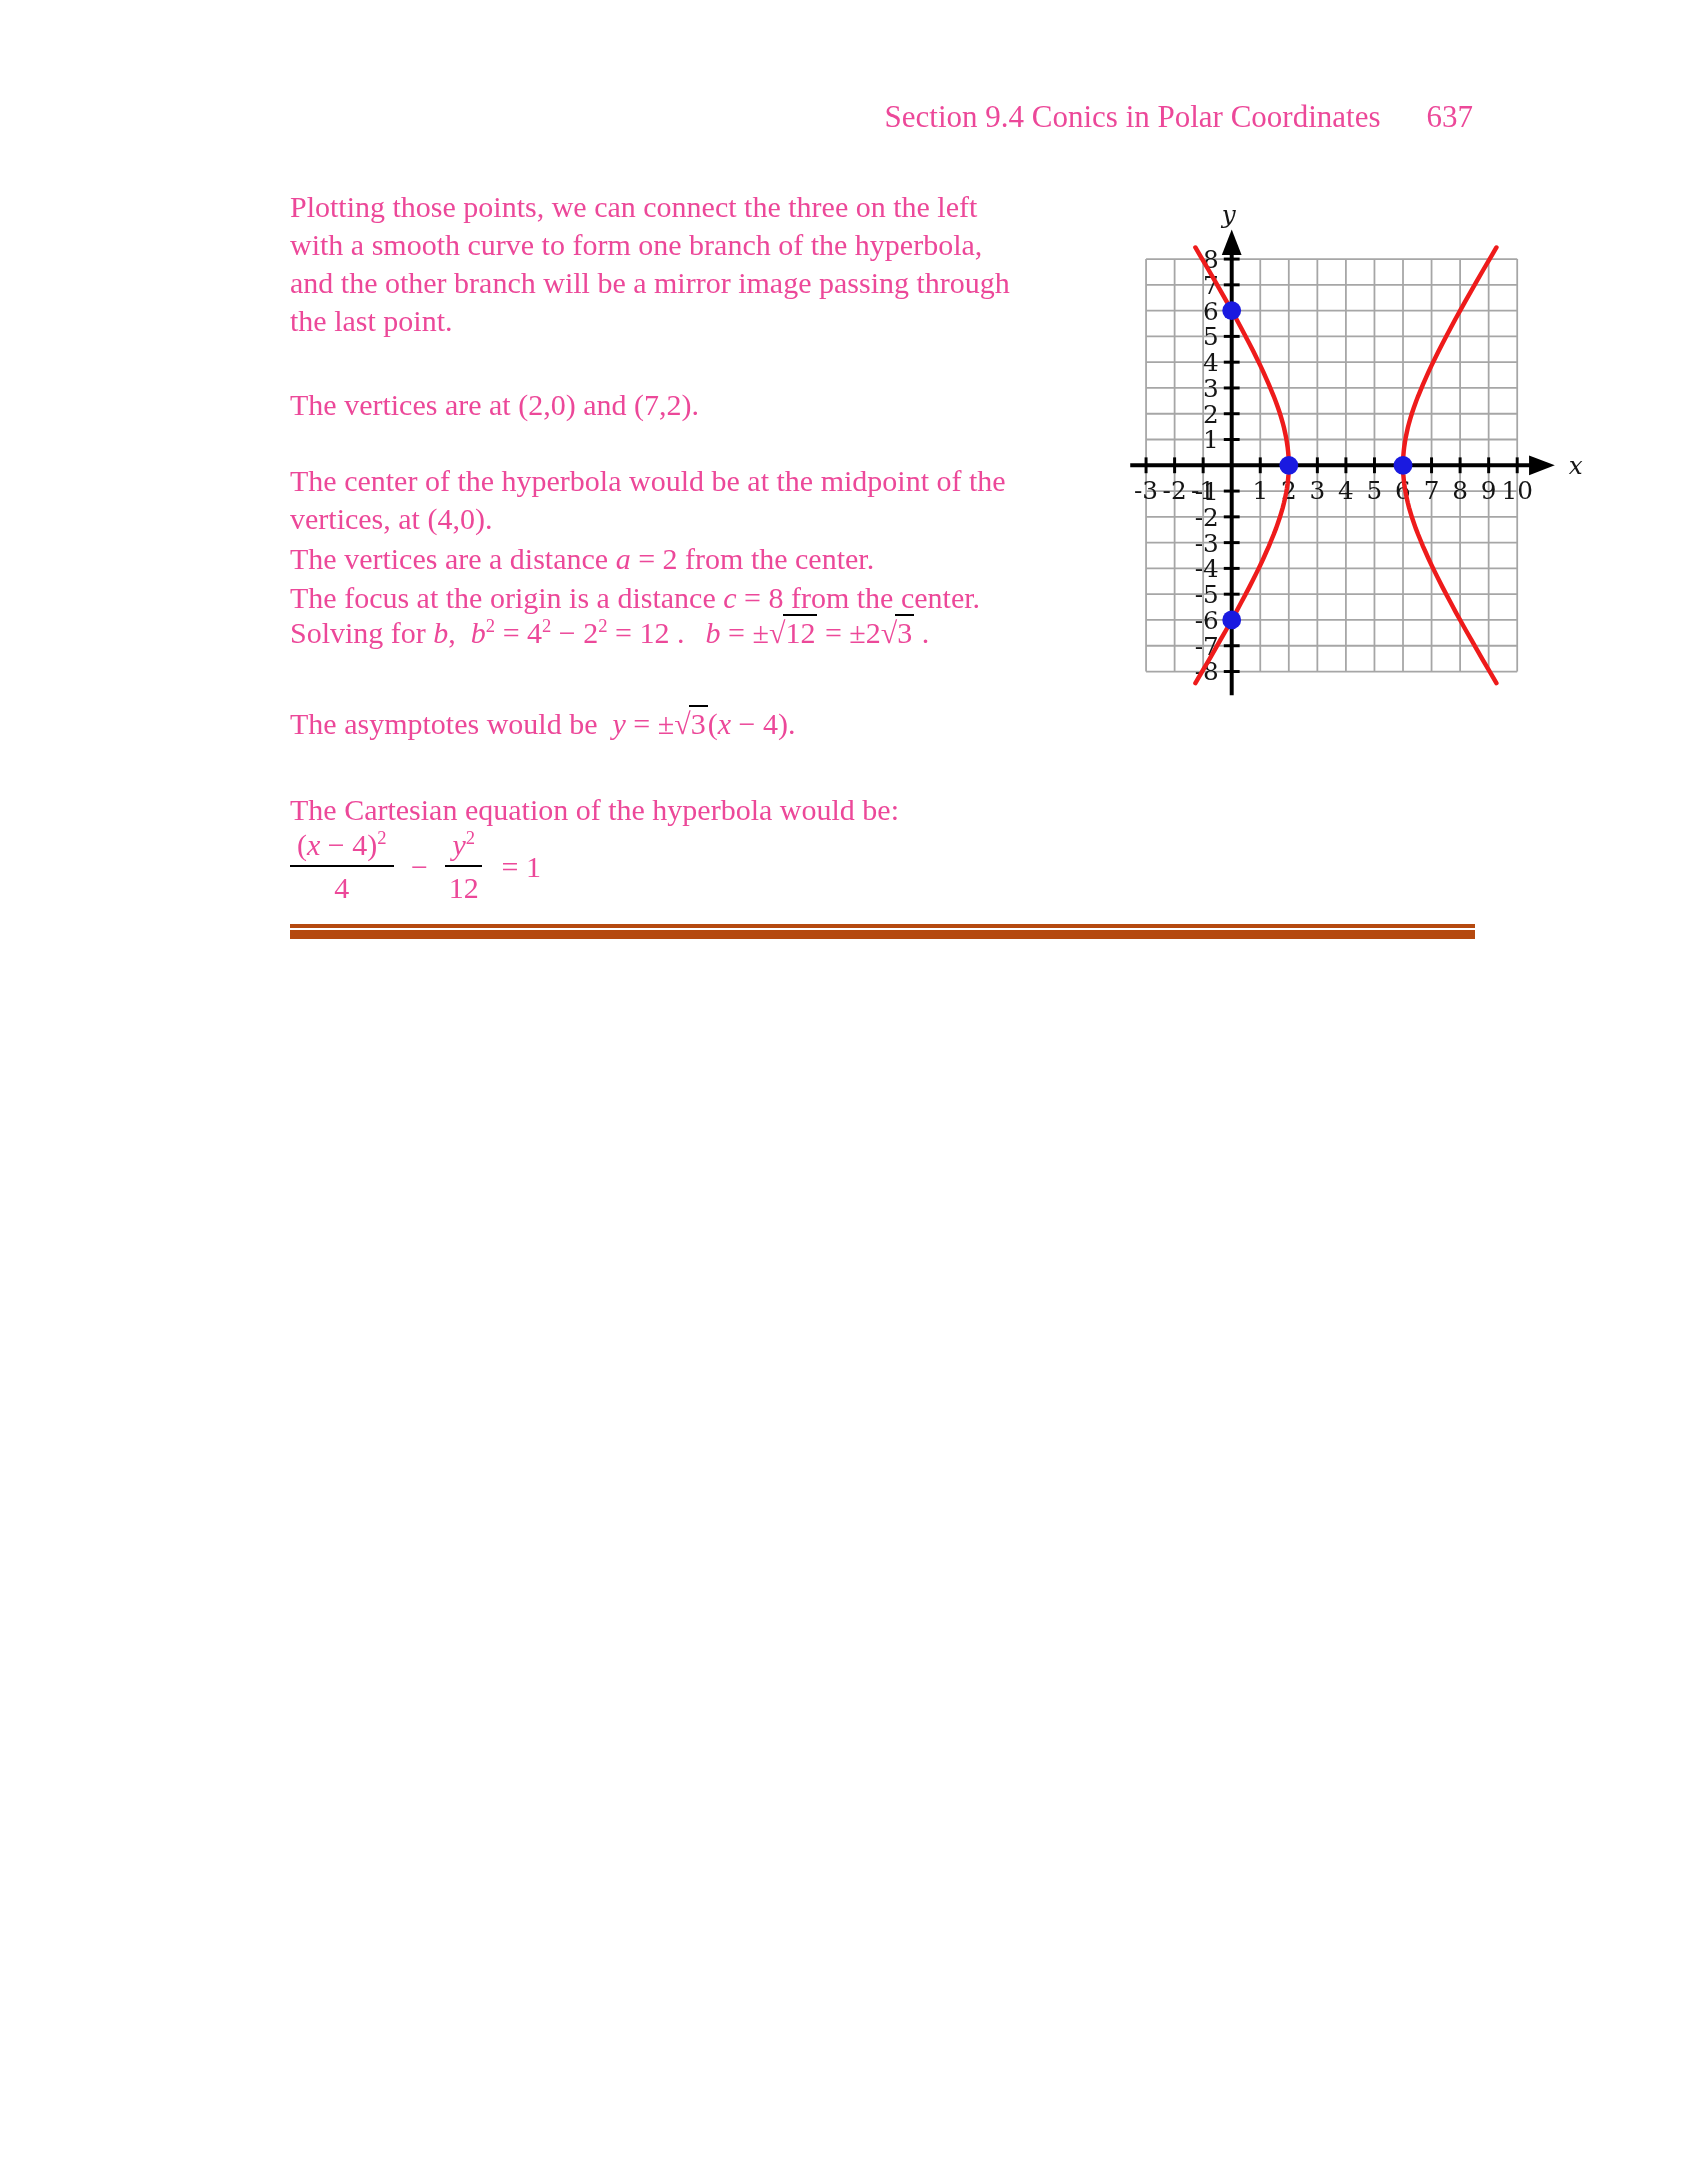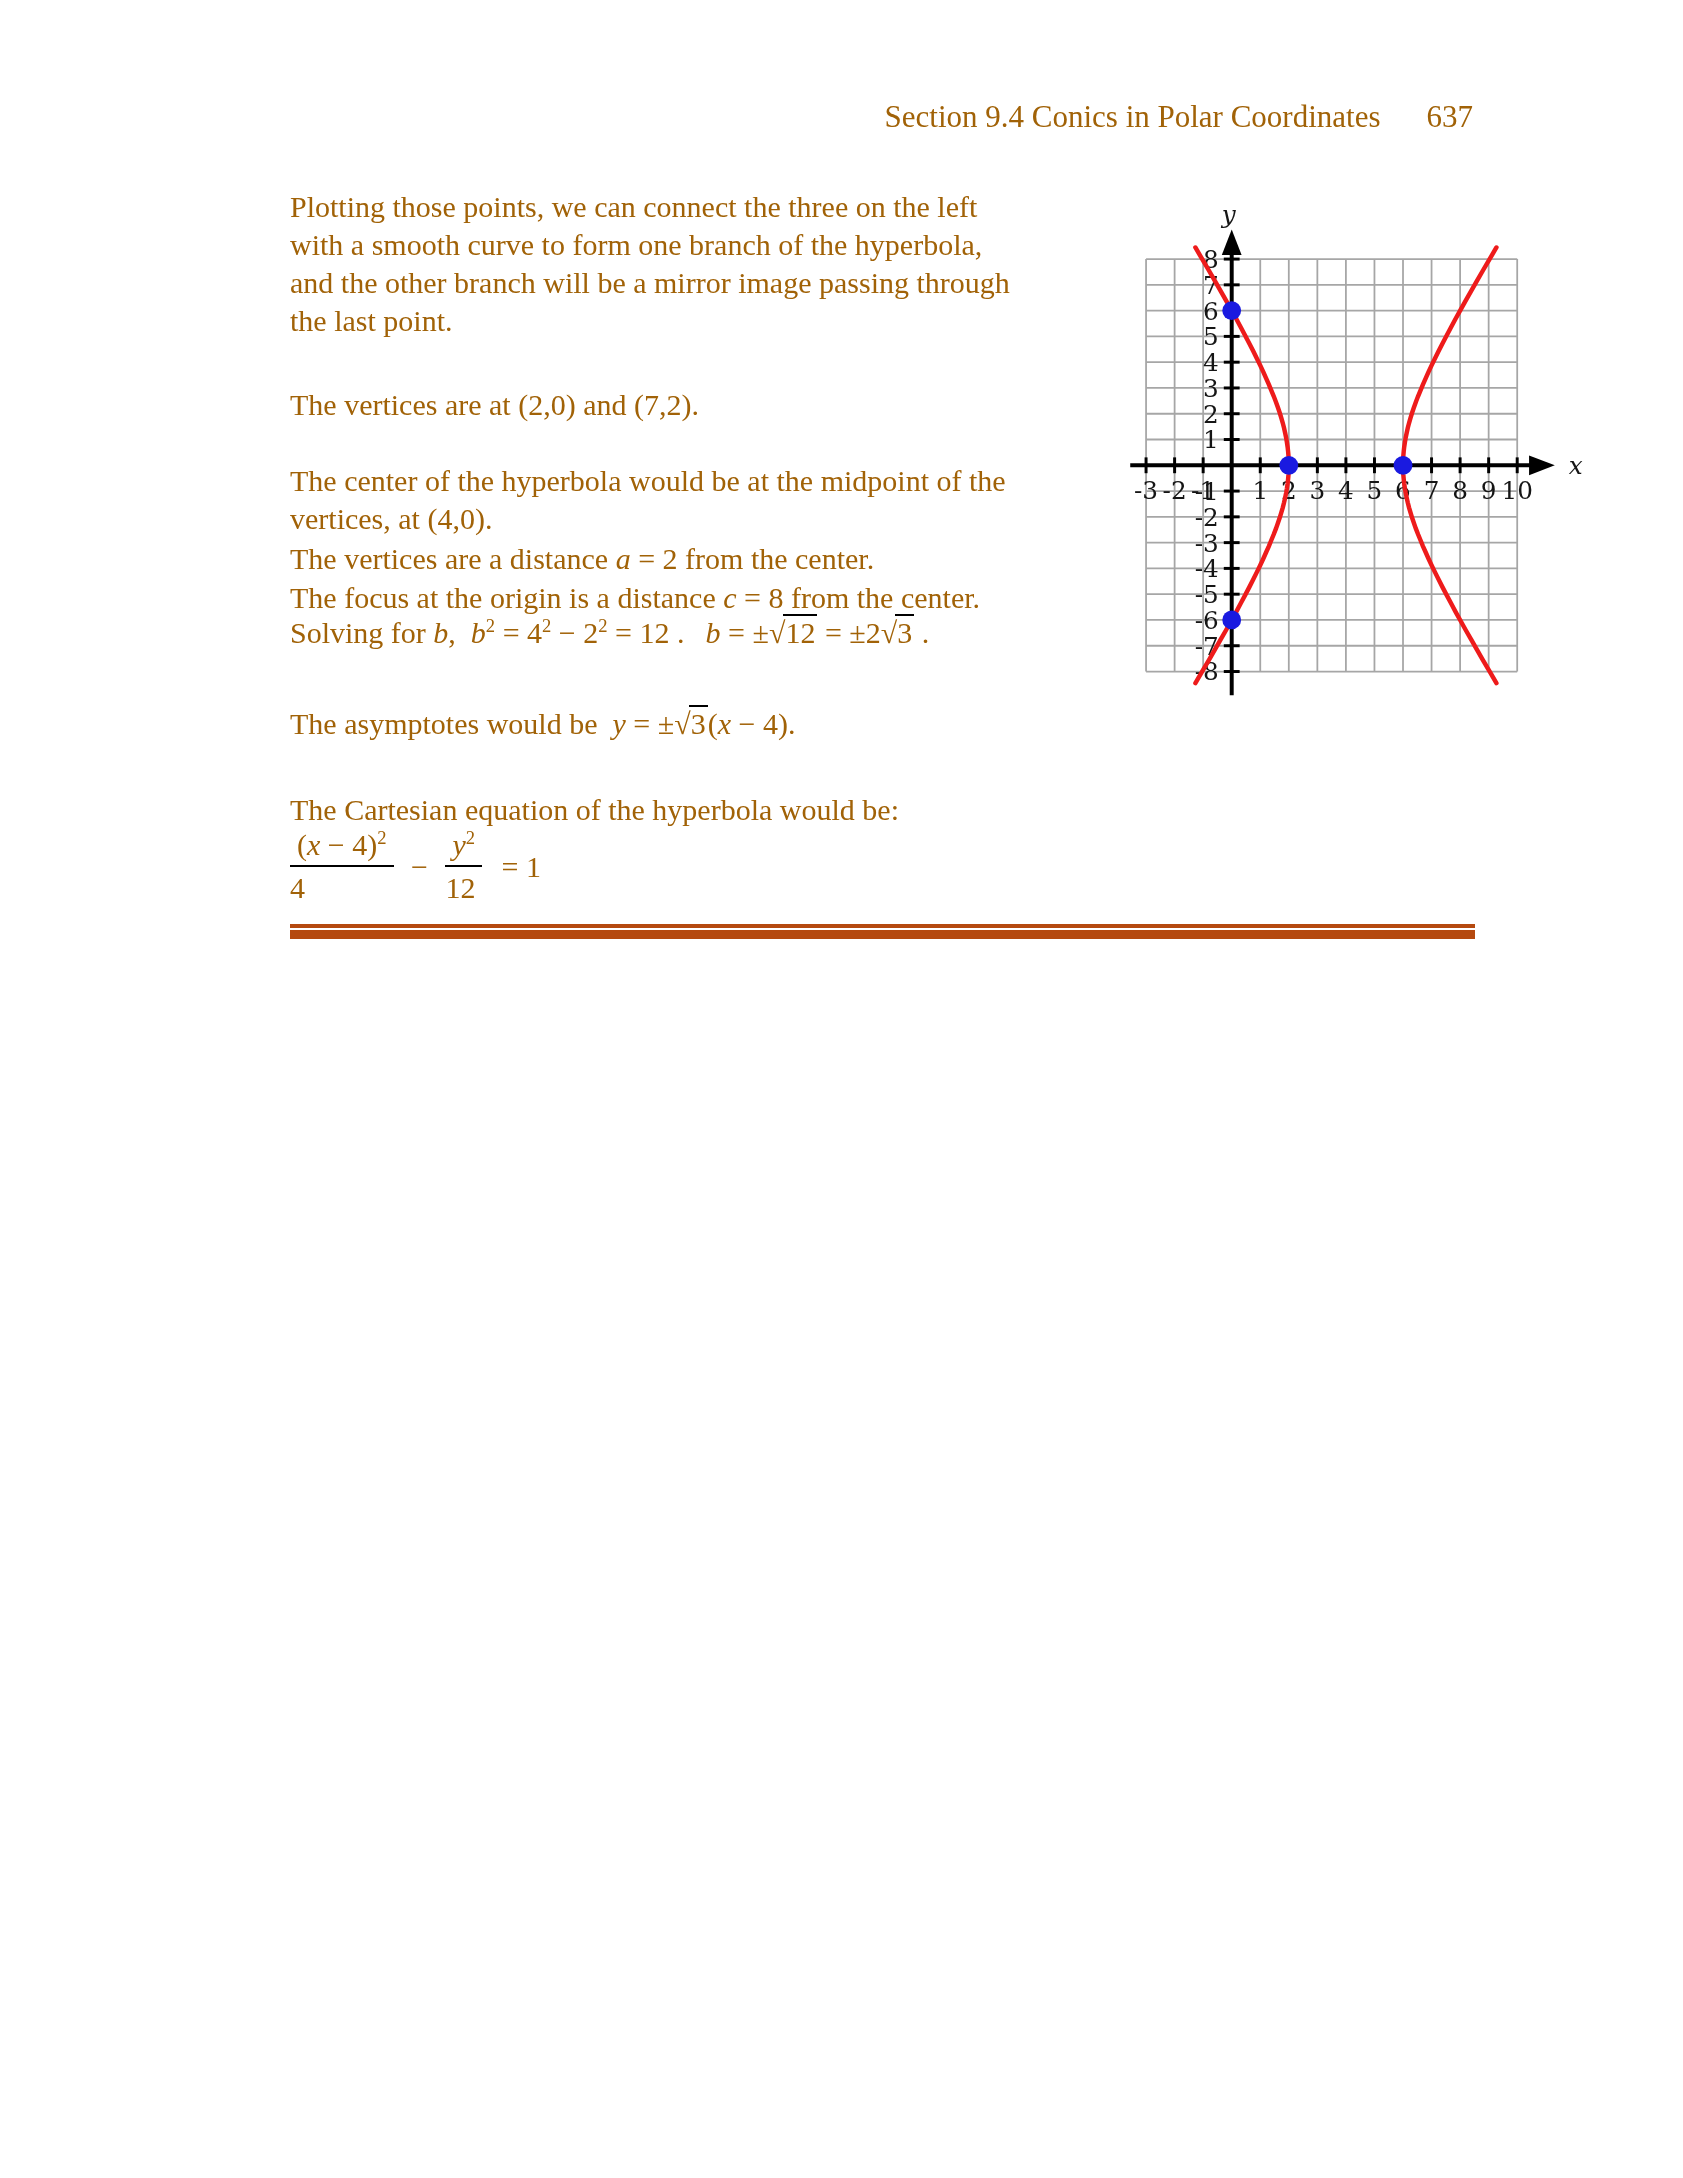--- a/index.html
+++ b/index.html
@@ -1,17 +1,17 @@
 <!DOCTYPE html>
 <html><head>
 <meta charset="utf-8">
 <style>
   html,body{margin:0;padding:0;background:#ffffff;}
   .page{position:relative;width:1683px;height:2178px;background:#ffffff;
-        font-family:"Liberation Serif",serif;color:#a16207;overflow:hidden;}
+        font-family:"Liberation Serif",serif;color:#ec4899;overflow:hidden;}
 
   .header{position:absolute;top:99px;left:0;width:1473px;text-align:right;font-size:31px;}
   .h-num{margin-left:46px;}
 
   .para{position:absolute;left:290px;font-size:30px;line-height:38px;}
   .prelines{white-space:pre-line;}
   .p1{top:188px;}
   .p2{top:386px;}
   .p3{top:462px;}
   .line-a{top:540px;}
@@ -19,21 +19,21 @@
   .line-solving{top:610px;line-height:46px;}
   .line-asym{top:705px;}
   .line-cart-intro{top:791px;}
 
   i{font-style:italic;}
   sup{font-size:0.62em;line-height:0;}
   .radsign{letter-spacing:-2px;}
   .radbar{border-top:2.2px solid #000;padding:0 2px;}
 
   .equation{position:absolute;left:290px;top:828px;font-size:30px;}
-  .frac{display:inline-flex;flex-direction:column;align-items:flex-start;text-align:center;vertical-align:middle;}
+  .frac{display:inline-flex;flex-direction:column;align-items:center;text-align:center;vertical-align:middle;}
   .fnum{padding:0 7px 3px;border-bottom:2.5px solid #000;}
   .fden{padding-top:4px;}
   .op{display:inline-block;vertical-align:middle;margin:0 10px;}
   .eqres{display:inline-block;vertical-align:middle;margin-left:12px;}
 
   .rule{position:absolute;left:290px;top:924px;width:1185px;}
   .rule-thin{height:4px;background:#b5490f;}
   .rule-gap{height:2px;}
   .rule-thick{height:9px;background:#b5490f;}
 

